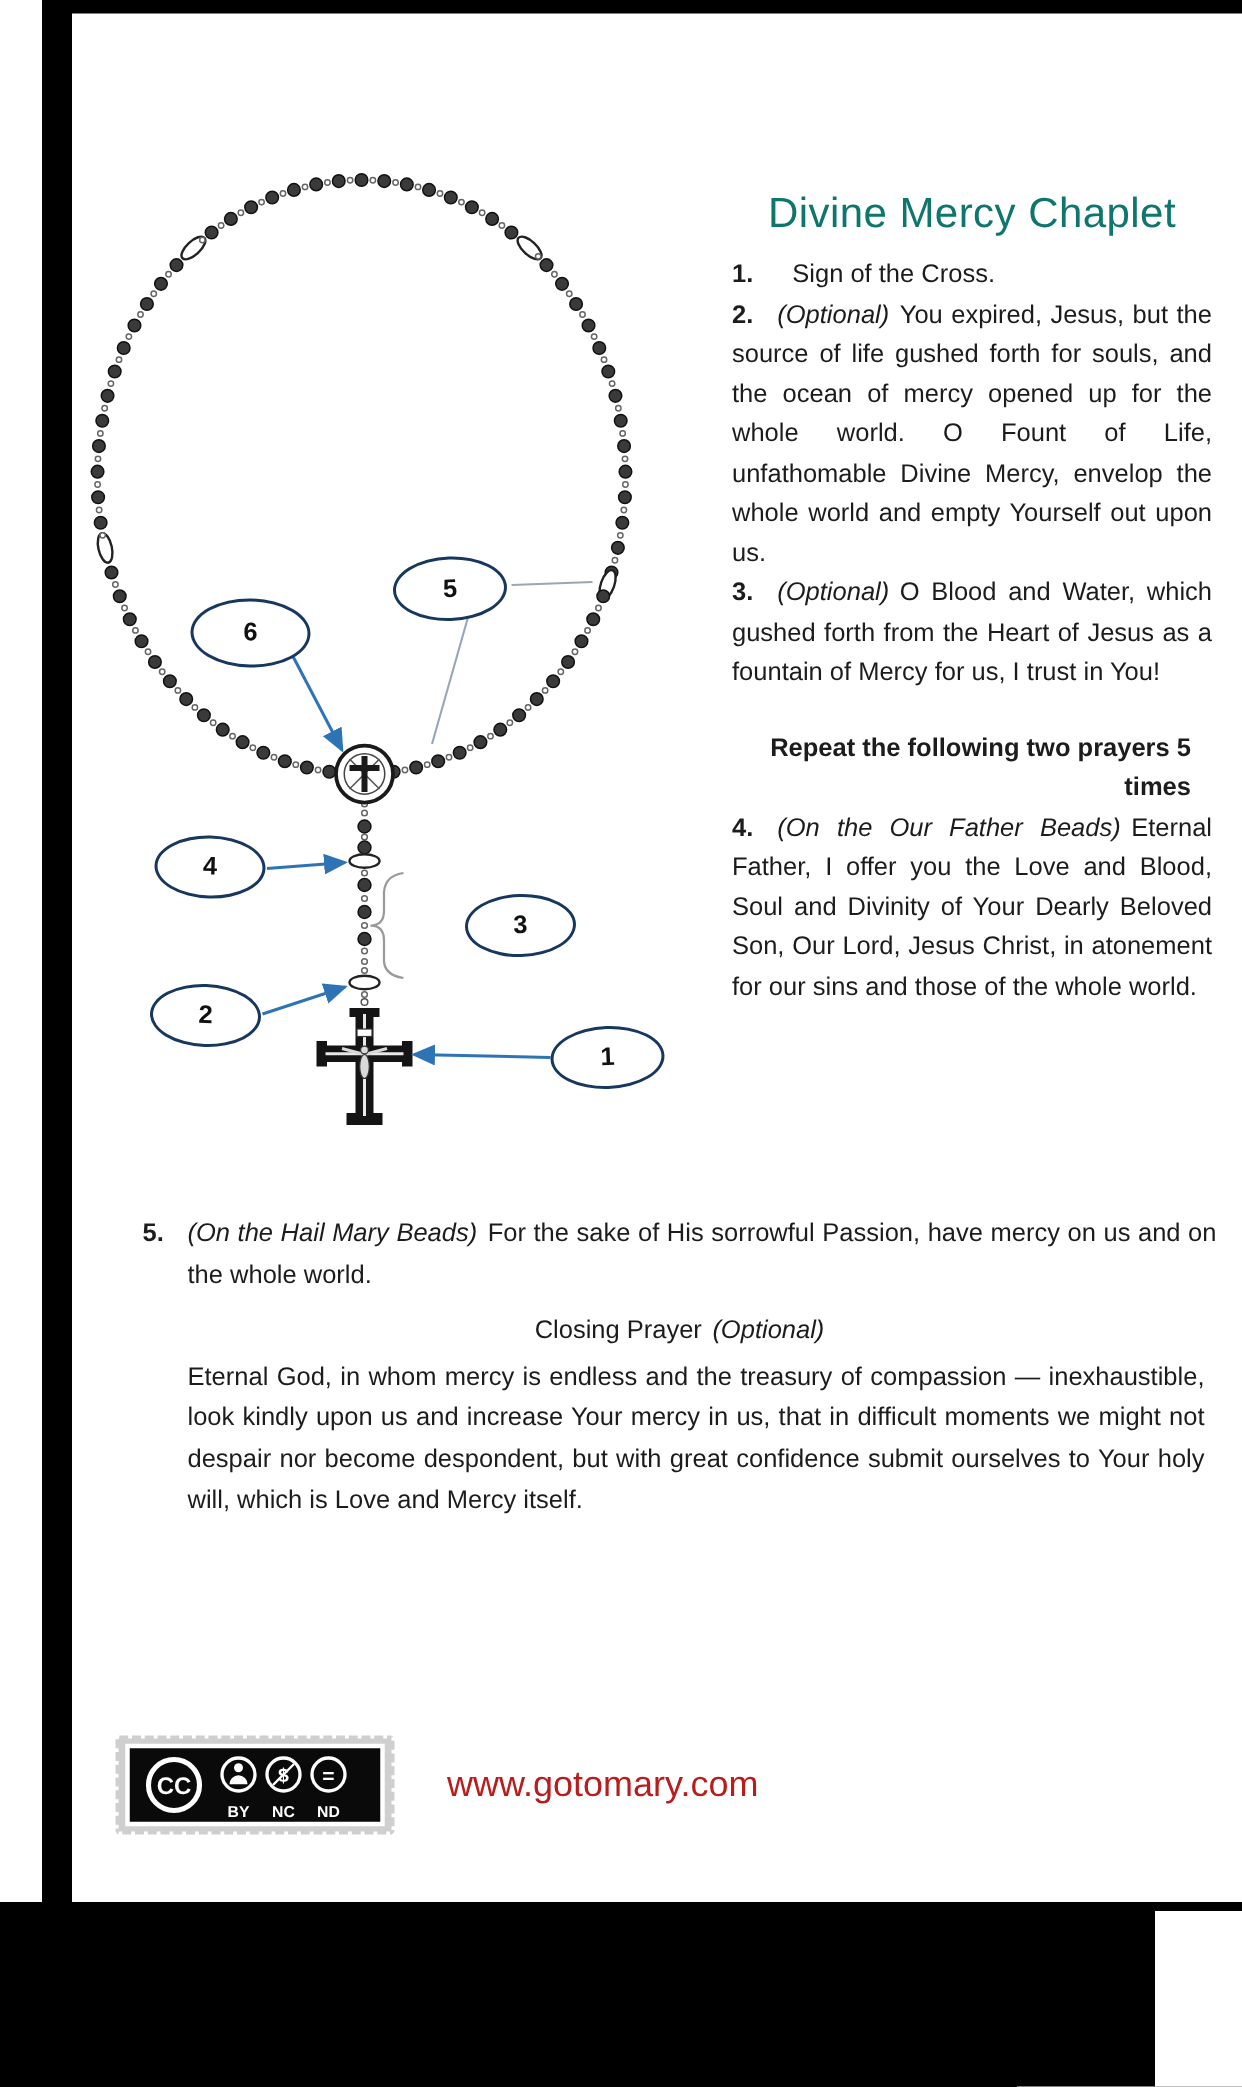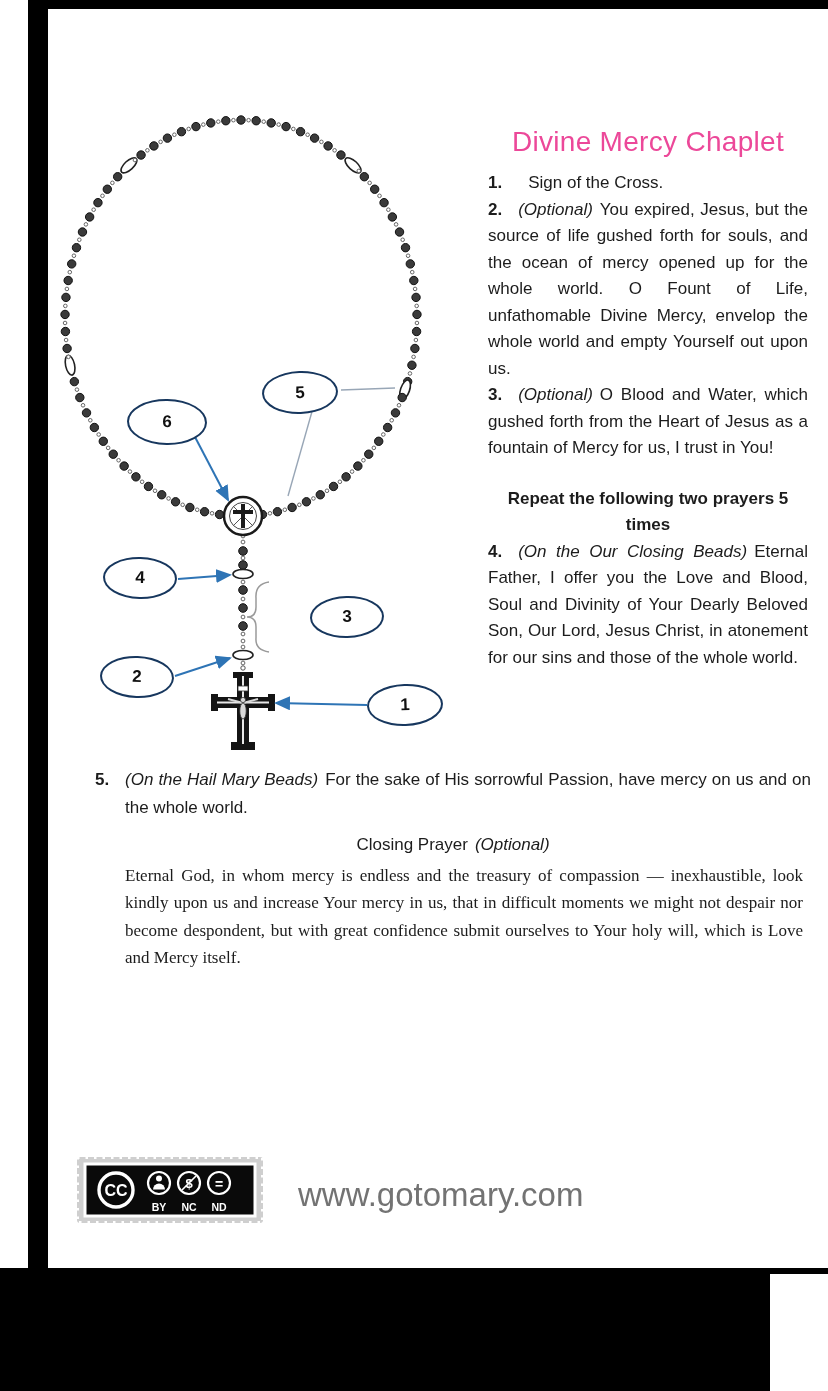--- a/index.html
+++ b/index.html
@@ -18,45 +18,45 @@
   .diagram-svg{position:absolute;left:45px;top:100px;}
   .callout{
     position:absolute;border:2.4px solid #17375E;border-radius:50%;
     background:#fff;display:flex;align-items:center;justify-content:center;
     font-weight:700;font-size:17px;color:#111;box-sizing:border-box;
   }
 
   
   .column{position:absolute;left:488px;top:126px;width:320px;}
   .title{
-    font-size:28px;font-weight:400;color:#ec4899;text-align:center;
+    font-size:28px;font-weight:400;color:#0f766e;text-align:center;
     margin:0 0 12px 0;letter-spacing:.3px;
   }
   .item{font-size:17px;line-height:26.5px;text-align:justify;margin:0;}
   .item .num{font-weight:700;margin-right:16px;}
   .item.first .num{margin-right:26px;}
   .lead{font-style:italic;margin-right:7px;}
   .repeat{
-    font-size:17px;line-height:26.5px;font-weight:700;text-align:center;
+    font-size:17px;line-height:26.5px;font-weight:700;text-align:right;
     margin:24px 14px 0 14px;
   }
   .after-repeat{margin-top:0;}
 
   
-  .bottom{position:absolute;left:95px;top:766px;width:716px;font-size:17px;line-height:27.5px;}
+  .bottom{position:absolute;left:95px;top:808px;width:716px;font-size:17px;line-height:27.5px;}
   .hang{padding-left:30px;text-indent:-30px;text-align:justify;margin:0;}
   .hang .num{display:inline-block;width:30px;text-indent:0;font-weight:700;}
   .item6{margin-top:28px;}
   .closing-h{text-align:center;font-weight:400;font-size:17px;margin:10px 0 0 0;}
   .closing-h .opt{font-style:italic;margin-left:7px;}
-  .closing-p{margin:3px 8px 0 30px;text-align:justify;font-family:Liberation Serif, serif;}
+  .closing-p{margin:3px 8px 0 30px;text-align:justify;}
 
   
   .cc-badge{position:absolute;left:76px;top:1152px;}
-  .site{position:absolute;left:298px;top:1176px;font-size:33px;color:#737373;}
+  .site{position:absolute;left:298px;top:1176px;font-size:24px;color:#b91c1c;}
 </style>
 </head>
 <body>
 
 <div class="page">
 
   <div class="bar-top"></div>
   <div class="bar-left"></div>
 
   <svg class="diagram-svg" width="440" height="700" viewBox="0 0 440 700">
@@ -295,21 +295,21 @@
       <span class="num">2.</span><span class="lead">(Optional)</span><span>You expired, Jesus, but the source of life gushed forth for souls, and the ocean of mercy opened up for the whole world. O Fount of Life, unfathomable Divine Mercy, envelop the whole world and empty Yourself out upon us.</span>
     </p>
 
     <p class="item">
       <span class="num">3.</span><span class="lead">(Optional)</span><span>O Blood and Water, which gushed forth from the Heart of Jesus as a fountain of Mercy for us, I trust in You!</span>
     </p>
 
     <h2 class="repeat">Repeat the following two prayers 5 times</h2>
 
     <p class="item after-repeat">
-      <span class="num">4.</span><span class="lead">(On the Our Closing Beads)</span><span>Eternal Father, I offer you the Love and Blood, Soul and Divinity of Your Dearly Beloved Son, Our Lord, Jesus Christ, in atonement for our sins and those of the whole world.</span>
+      <span class="num">4.</span><span class="lead">(On the Our Father Beads)</span><span>Eternal Father, I offer you the Love and Blood, Soul and Divinity of Your Dearly Beloved Son, Our Lord, Jesus Christ, in atonement for our sins and those of the whole world.</span>
     </p>
   </div>
 
   <div class="bottom">
     <p class="hang">
       <span class="num">5.</span><span class="lead">(On the Hail Mary Beads)</span><span>For the sake of His sorrowful Passion, have mercy on us and on the whole world.</span>
     </p>
 
 
     <h3 class="closing-h">

